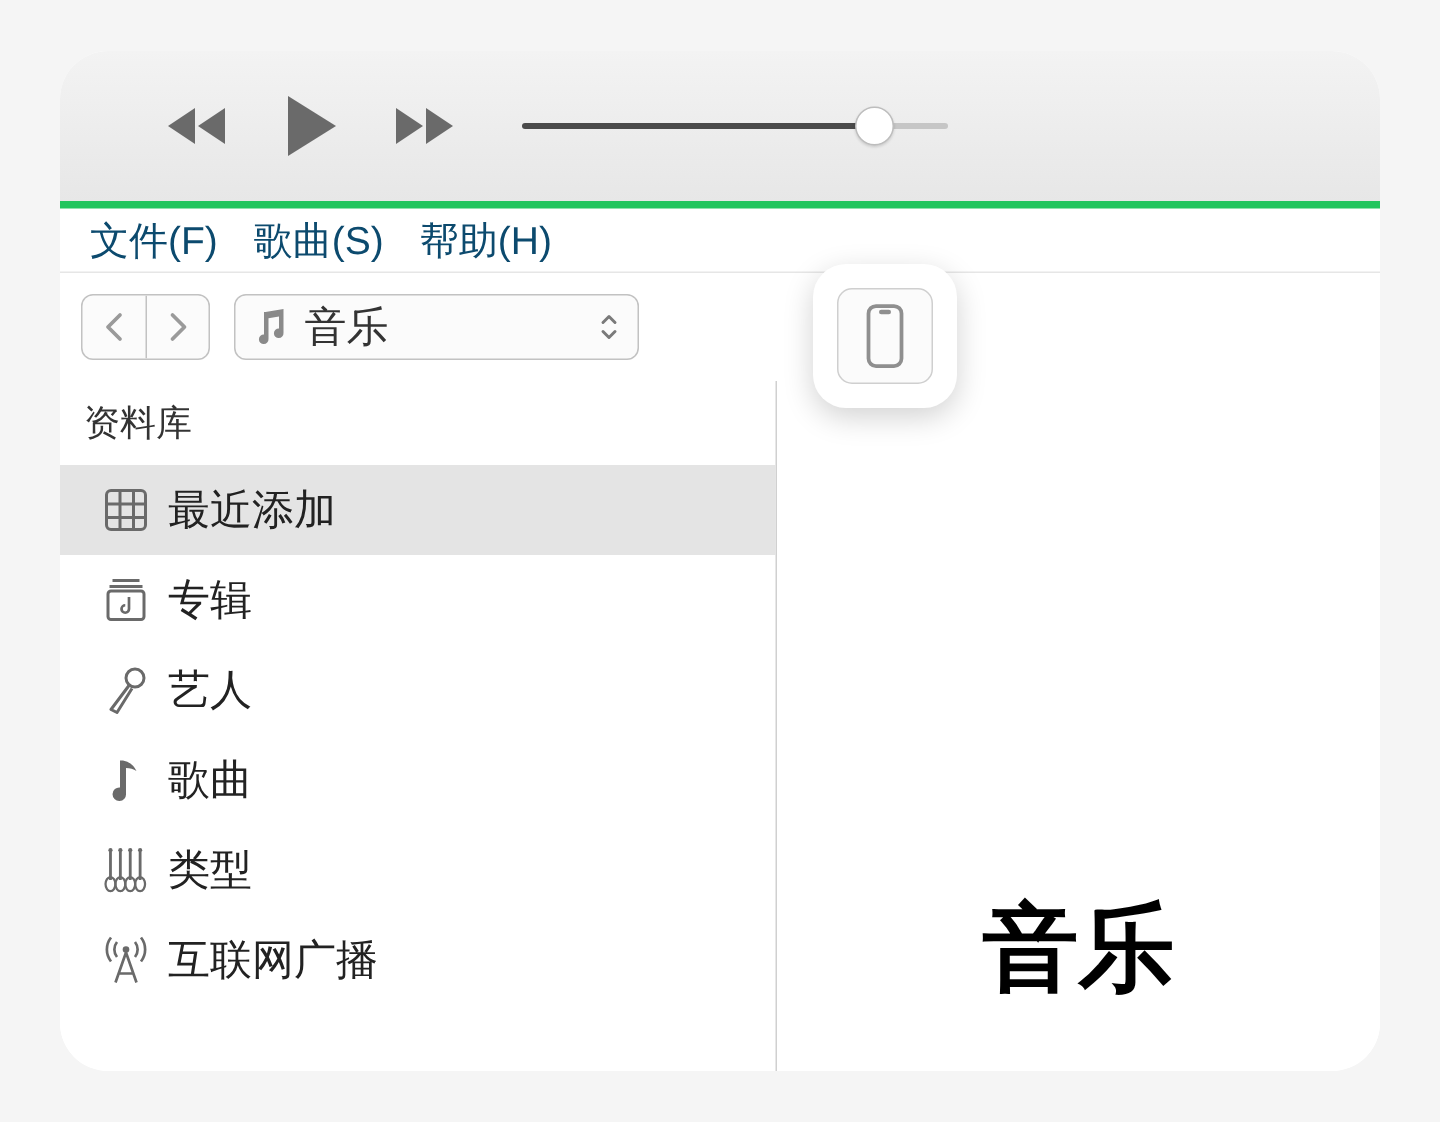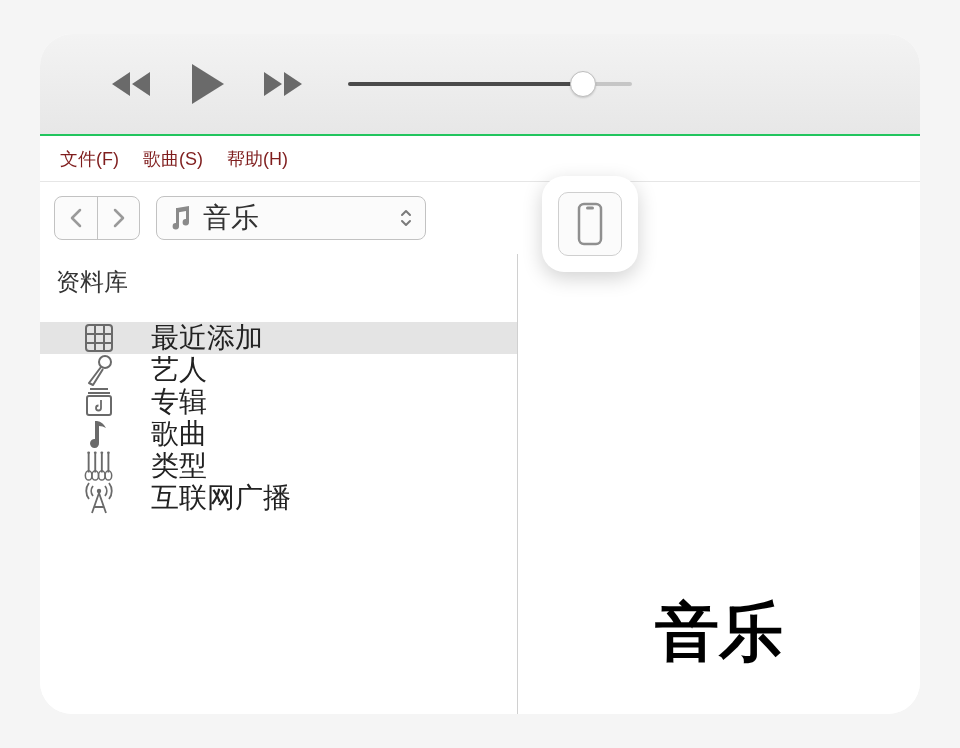--- a/index.html
+++ b/index.html
@@ -9,21 +9,21 @@
     
     .playback-bar { height: 100px; background: linear-gradient(#f3f3f3,#e7e7e7); display:flex; align-items:center; padding-left: 70px; }
     .pb-btn { color:#646464; margin-right: 32px; display:flex; align-items:center; }
     .pb-play { margin-right: 32px; }
     .vol { margin-left: 10px; display:flex; align-items:center; }
     .vol-line { width: 228px; height:4px; background:#4a4a4a; border-radius:2px; position:relative; }
     .vol-rest { width:58px; height:4px; background:#c6c6c6; border-radius:0 2px 2px 0; margin-left:-2px; }
     .vol-knob { width:26px; height:26px; border-radius:50%; background:#fff; border:1px solid #bdbdbd; position:absolute; left:222px; top:-11px; box-shadow:0 1px 2px rgba(0,0,0,.15); }
 
     
-    .menu-bar { height: 48px; border-top:2px solid #22c55e; border-bottom:1px solid #e6e6e6; background:#fff; display:flex; align-items:center; padding-left:8px; font-size: 18px; color:#7f1d1d; white-space:nowrap; overflow:hidden; }
+    .menu-bar { height: 48px; border-top:5px solid #22c55e; border-bottom:1px solid #e6e6e6; background:#fff; display:flex; align-items:center; padding-left:8px; font-size: 26px; color:#0c4a6e; white-space:nowrap; overflow:hidden; }
     .menu-item { margin: 0 12px; }
 
     
     .toolbar { height: 72px; background:#fff; display:flex; align-items:center; padding-left:14px; position:relative; }
     .nav-box { display:flex; border:1px solid #c2c2c2; border-radius:8px; overflow:hidden; height:44px; background:#fbfbfb; }
     .nav-half { width:42px; display:flex; align-items:center; justify-content:center; color:#999; font-size:22px; }
     .nav-half + .nav-half { border-left:1px solid #c2c2c2; }
     .media-picker { margin-left:16px; height:44px; border:1px solid #c2c2c2; border-radius:8px; background:#fbfbfb; display:flex; align-items:center; padding:0 12px; font-size:28px; color:#333; width:270px; justify-content:flex-start; gap:12px; }
     .media-picker .spacer { flex:1; }
     .updown { display:flex; flex-direction:column; line-height:10px; color:#7a7a7a; font-size:13px; }
@@ -31,22 +31,22 @@
     
     .device-card { position:absolute; left:502px; top:-6px; width:96px; height:96px; background:#fff; border-radius:22px; box-shadow:0 6px 20px rgba(0,0,0,.18); display:flex; align-items:center; justify-content:center; }
     .device-inner { width:64px; height:64px; border:1px solid #cfcfcf; border-radius:10px; background:#fbfbfb; display:flex; align-items:center; justify-content:center; }
 
     
     .body { display:flex; height: calc(100% - 100px - 48px - 72px); }
     .sidebar { width:478px; border-right:1px solid #d0d0d0; background:#fff; }
     .main { flex:1; background:#fff; display:flex; align-items:flex-end; justify-content:center; padding-bottom:38px; }
     .main-title { font-size:64px; font-weight:900; color:#000; }
 
-    .section-header { font-size:24px; color:#333; padding:12px 0 24px 16px; }
-    .lib-item { display:flex; align-items:center; height:32px; padding-left:43px; font-size:28px; color:#222; gap:36px; }
+    .section-header { font-size:24px; color:#333; padding:12px 0 12px 16px; }
+    .lib-item { display:flex; align-items:center; height:60px; padding-left:28px; font-size:28px; color:#222; gap:12px; }
     .lib-item.selected { background:#e4e4e4; }
     .lib-icon { width:32px; height:32px; display:flex; align-items:center; justify-content:center; color:#555; }
 
     svg { display:block; }
   </style>
 </head>
 <body>
 
 <div class="frame">
 
@@ -133,38 +133,38 @@
               <line x1="2" y1="20" x2="28" y2="20" stroke="#6a6a6a" stroke-width="2"></line>
               <line x1="11" y1="2" x2="11" y2="28" stroke="#6a6a6a" stroke-width="2"></line>
               <line x1="20" y1="2" x2="20" y2="28" stroke="#6a6a6a" stroke-width="2"></line>
             </svg>
         </span>
         <span>最近添加</span>
       </div>
 
       <div class="lib-item">
         <span class="lib-icon">
-          <svg width="30" height="32" viewBox="0 0 30 32">
-              <circle cx="21" cy="8" r="6" fill="none" stroke="#6a6a6a" stroke-width="2"></circle>
-              <path d="M17 13 L5 29 L9 31 L19 15" fill="none" stroke="#6a6a6a" stroke-width="2" stroke-linejoin="round"></path>
-            </svg>
-        </span>
-        <span>艺人</span>
-      </div>
-
-      <div class="lib-item">
-        <span class="lib-icon">
           <svg width="30" height="30" viewBox="0 0 30 30">
               <line x1="6" y1="2" x2="24" y2="2" stroke="#6a6a6a" stroke-width="2"></line>
               <line x1="4" y1="6" x2="26" y2="6" stroke="#6a6a6a" stroke-width="2"></line>
               <rect x="3" y="9" width="24" height="19" rx="2" fill="none" stroke="#6a6a6a" stroke-width="2"></rect>
               <path d="M17 13 V21 A2.5 2.5 0 1 1 14.5 18.5" fill="none" stroke="#6a6a6a" stroke-width="1.8"></path>
             </svg>
         </span>
         <span>专辑</span>
+      </div>
+
+      <div class="lib-item">
+        <span class="lib-icon">
+          <svg width="30" height="32" viewBox="0 0 30 32">
+              <circle cx="21" cy="8" r="6" fill="none" stroke="#6a6a6a" stroke-width="2"></circle>
+              <path d="M17 13 L5 29 L9 31 L19 15" fill="none" stroke="#6a6a6a" stroke-width="2" stroke-linejoin="round"></path>
+            </svg>
+        </span>
+        <span>艺人</span>
       </div>
 
       <div class="lib-item">
         <span class="lib-icon">
           <svg width="24" height="32" viewBox="0 0 24 32">
               <path d="M10 3 Q16 4 19 10 Q16 8 12 8 V25 A4.5 4.5 0 1 1 8 21 V3 Z" fill="#6a6a6a"></path>
             </svg>
         </span>
         <span>歌曲</span>
       </div>

